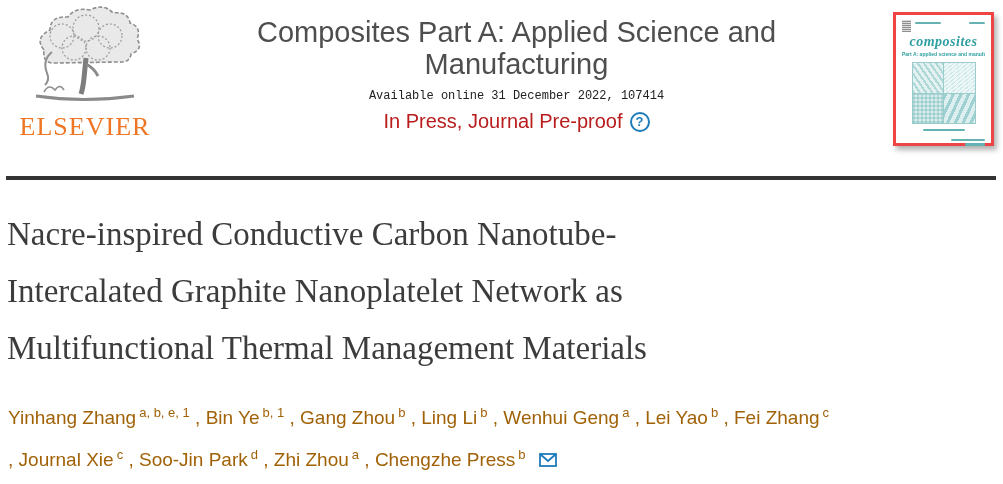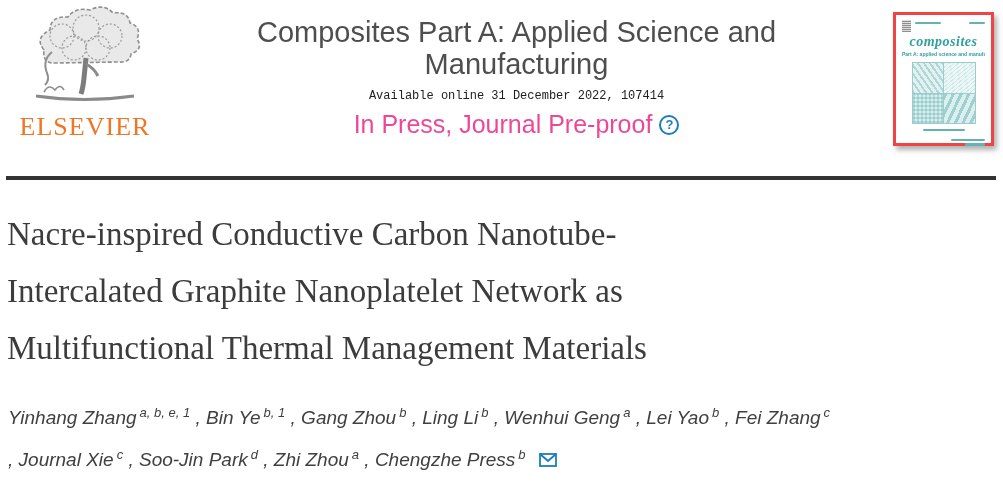--- a/index.html
+++ b/index.html
@@ -52,22 +52,22 @@
     font-family: Liberation Mono, monospace;
   }
   .status-row {
     margin-top: 7px;
     display: flex;
     align-items: center;
     justify-content: center;
     gap: 7px;
   }
   .status-link {
-    font-size: 25px;
-    color: #ec4899;
+    font-size: 20px;
+    color: #b91c1c;
     text-decoration: none;
     cursor: pointer;
   }
   .help-icon {
     display: inline-flex;
     width: 20px; height: 20px;
     border: 2px solid #1d7cba;
     border-radius: 50%;
     color: #1d7cba;
     font-size: 13px;
@@ -158,22 +158,21 @@
     color: #3c3c3c;
     white-space: pre-line;
   }
 
   
   .authors {
     position: absolute;
     left: 8px; right: 14px; top: 398px;
     font-size: 19px;
     line-height: 40px;
-    color: #404040;
-    font-style: italic;
+    color: #a16207;
   }
   .author { white-space: pre; cursor: pointer; }
   .author .a-sup {
     font-size: 13px;
     position: relative;
     top: -7px;
     margin-left: 3px;
   }
   .mail-btn {
     display: inline-block;

